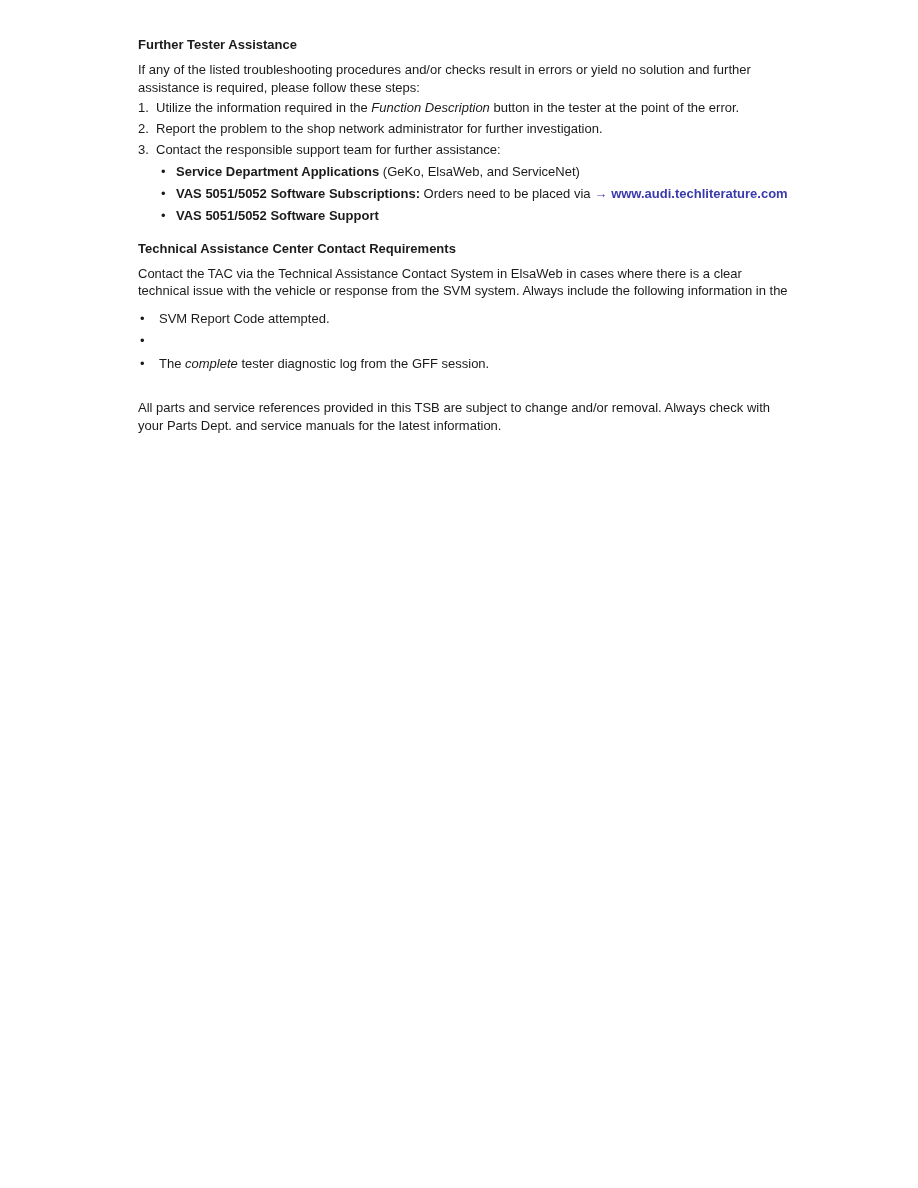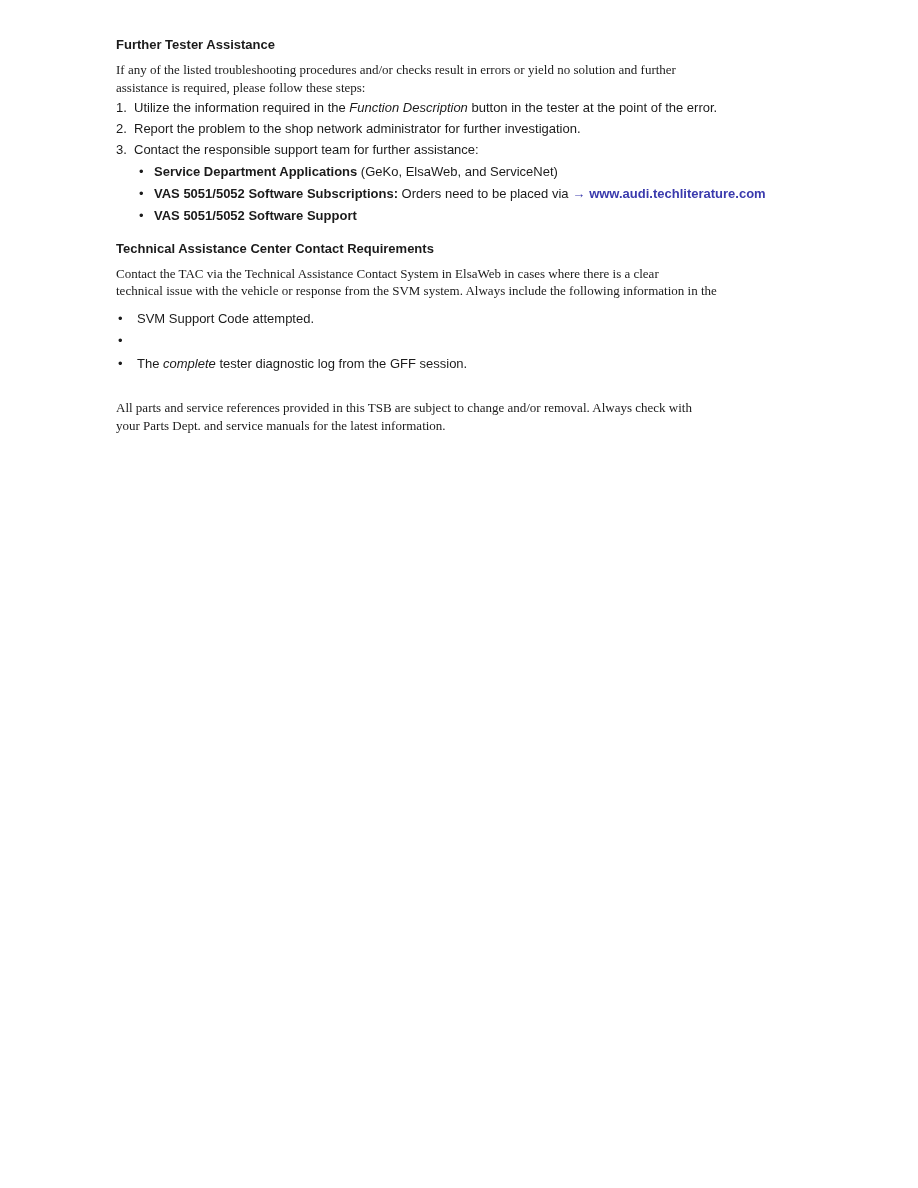--- a/index.html
+++ b/index.html
@@ -7,35 +7,35 @@
   body {
     width: 918px;
     height: 1188px;
     position: relative;
     font-family: "Liberation Sans", sans-serif;
     color: #1b1b1b;
     overflow: hidden;
   }
   .content {
     position: absolute;
-    left: 116px;
+    left: 138px;
     top: 38px;
     width: 690px;
     font-size: 13px;
     line-height: 17.5px;
   }
   .doc-heading {
     font-weight: bold;
     font-size: 13px;
     line-height: 14px;
     margin-bottom: 9px;
     white-space: nowrap;
   }
   .para { margin-bottom: 3px; }
-  .para .pline { white-space: nowrap; font-family: Liberation Serif, serif; }
+  .para .pline { white-space: nowrap; }
   .steps { margin-bottom: 0; }
   .step {
     display: flex;
     margin-bottom: 3.5px;
     white-space: nowrap;
   }
   .step-marker { width: 18px; flex: 0 0 18px; }
   .sub-bullets { padding-left: 23px; margin-bottom: 0; }
   .sub-bullet {
     display: flex;
@@ -114,21 +114,21 @@
     <div class="doc-heading tac-heading">Technical Assistance Center Contact Requirements</div>
 
     <div class="para tac-para">
       <div class="pline">Contact the TAC via the Technical Assistance Contact System in ElsaWeb in cases where there is a clear</div>
       <div class="pline">technical issue with the vehicle or response from the SVM system. Always include the following information in the</div>
     </div>
 
     <div class="ticket-bullets">
       <div class="ticket-bullet">
         <span class="bullet-dot">•</span>
-        <span><span>SVM Support Code attempted.</span></span>
+        <span><span>SVM Report Code attempted.</span></span>
       </div>
       <div class="ticket-bullet">
         <span class="bullet-dot">•</span>
       </div>
       <div class="ticket-bullet">
         <span class="bullet-dot">•</span>
         <span><span>The </span><i>complete</i><span> tester diagnostic log from the GFF session.</span></span>
       </div>
     </div>
 

